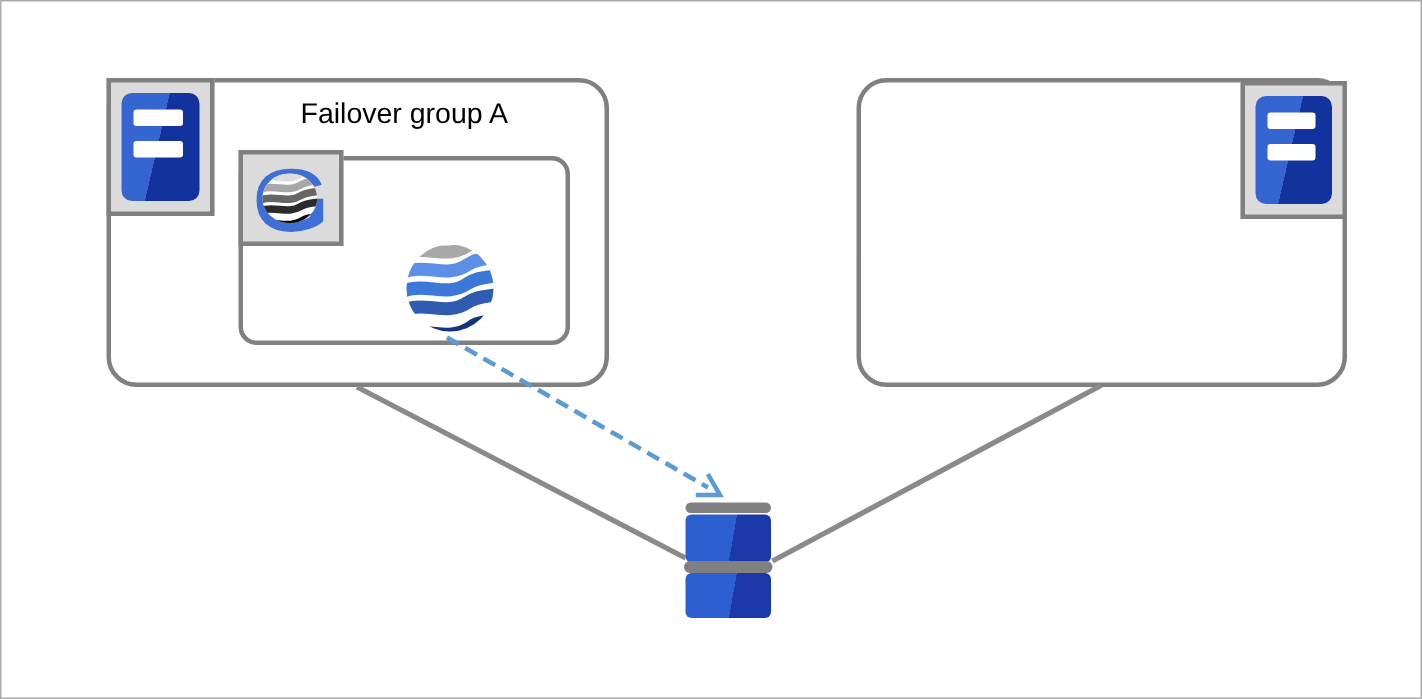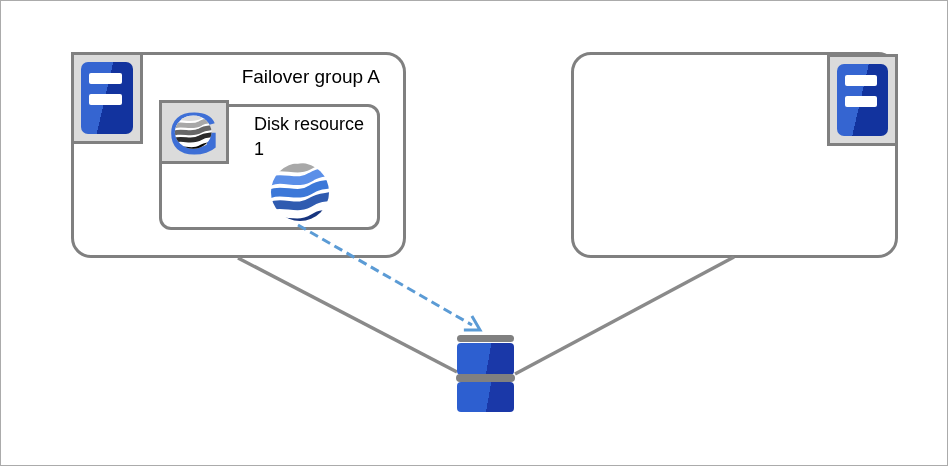--- a/index.html
+++ b/index.html
@@ -27,21 +27,21 @@
   }
   .server-bar{position:absolute;left:8px;right:11px;height:11px;background:#fff;border-radius:2px;}
   .server-bar.b1{top:11px;}
   .server-bar.b2{top:32px;}
 
   #group-box{
     position:absolute;left:158px;top:103px;width:221px;height:126px;
     border:3px solid var(--box-border,#808080);border-radius:12px;box-sizing:border-box;background:#fff;z-index:1;
   }
   #group-title{
-    position:absolute;left:158px;top:64px;width:221px;text-align:right;
+    position:absolute;left:158px;top:64px;width:221px;text-align:center;
     font-size:19px;line-height:24px;z-index:2;
   }
   #group-icon{left:158px;top:99px;width:70px;height:64px;padding:1px;}
   #group-icon svg{display:block;width:100%;height:100%;}
 
   #resource-label{
     position:absolute;left:253px;top:111px;width:114px;
     font-size:18px;line-height:25px;z-index:2;
   }
   #resource-sphere{position:absolute;left:268px;top:160px;width:62px;height:62px;z-index:2;}
@@ -101,21 +101,20 @@
             </g>
             <defs>
               <clipPath id="sphB">
                 <circle cx="32" cy="32" r="30"></circle>
               </clipPath>
             </defs>
           </g>
         </svg></span>
   </div>
 
-  <div id="resource-label">Disk resource 1</div>
   <div id="resource-sphere">
       <svg viewBox="0 0 64 64" width="100%" height="100%">
         <circle cx="32" cy="32" r="30" fill="#ffffff"></circle>
         <g clip-path="url(#sphA)">
           <path d="M -10 15 C 10 -4, 26 15, 44 3 C 54 -4, 64 1, 74 -7" fill="none" stroke="#a8a8a8" stroke-width="9"></path>
           <path d="M -10 28 C 10 9, 26 28, 44 16 C 54 9, 64 14, 74 6" fill="none" stroke="#5b8fe8" stroke-width="9"></path>
           <path d="M -10 41 C 10 22, 26 41, 44 29 C 54 22, 64 27, 74 19" fill="none" stroke="#3c78d8" stroke-width="9"></path>
           <path d="M -10 54 C 10 35, 26 54, 44 42 C 54 35, 64 40, 74 32" fill="none" stroke="#2f5bb0" stroke-width="9"></path>
           <path d="M -10 67 C 10 48, 26 67, 44 55 C 54 48, 64 53, 74 45 L 74 84 L -10 84 Z" fill="#17357f"></path>
         </g>

